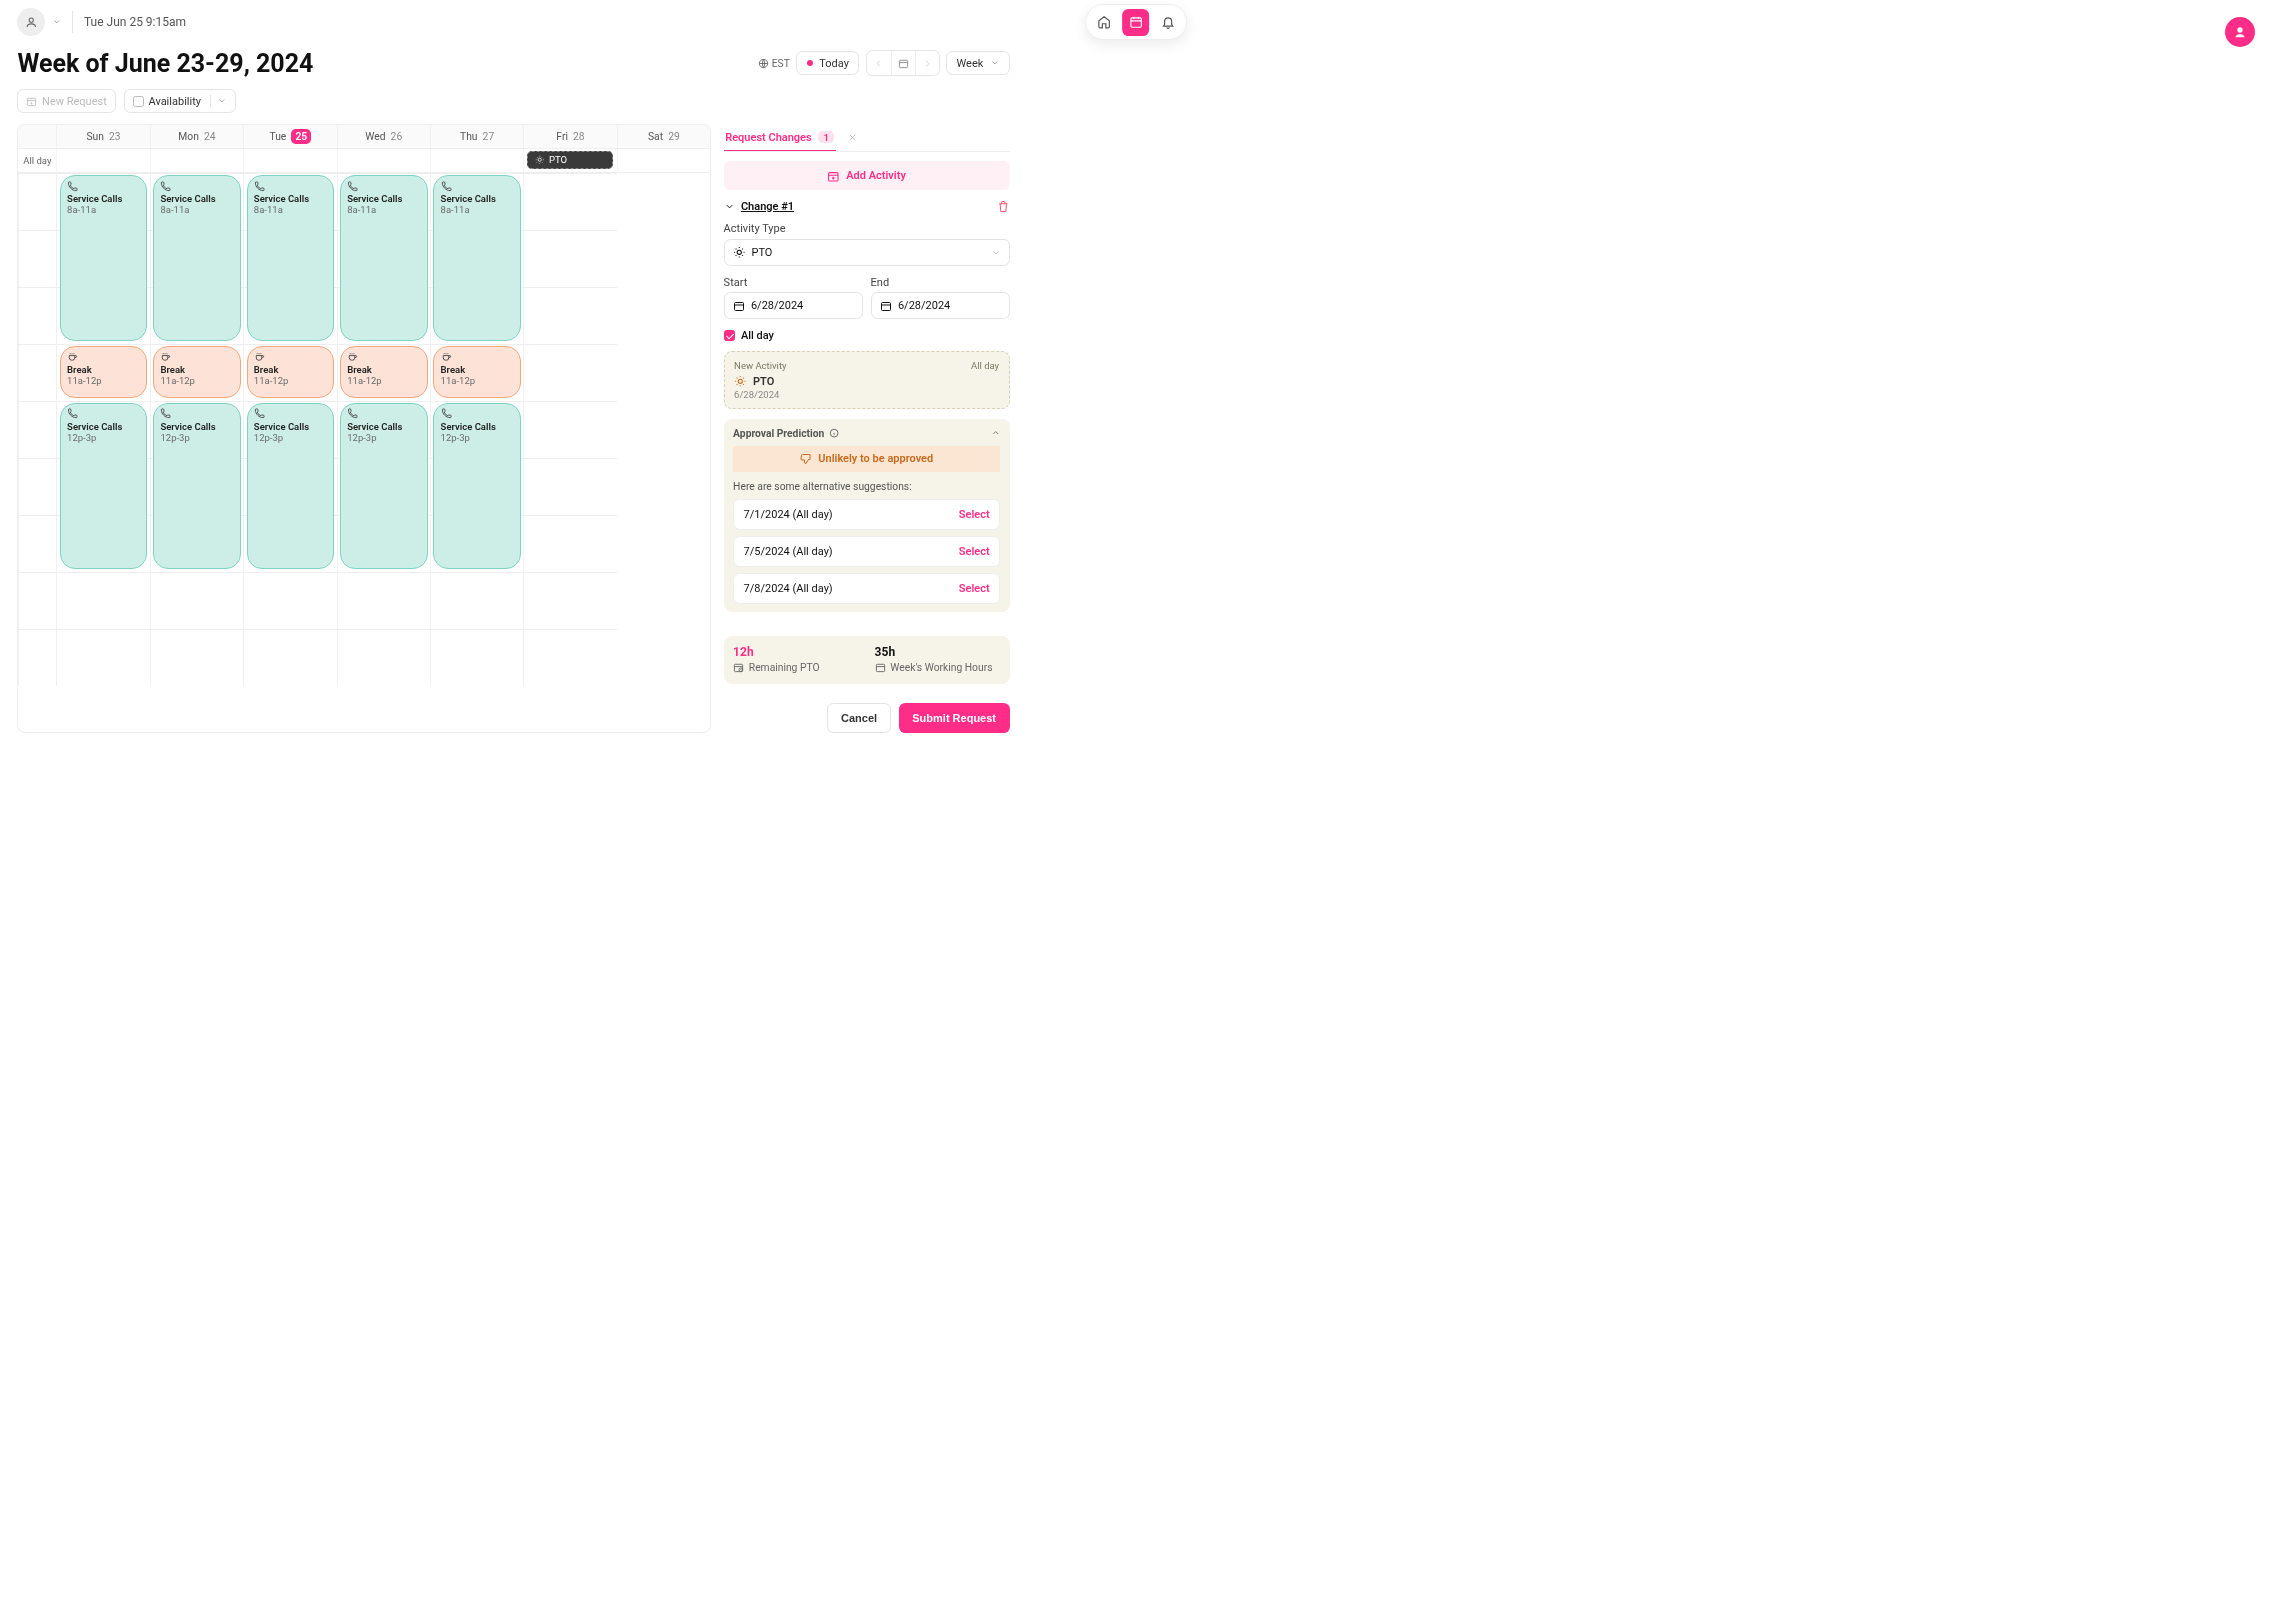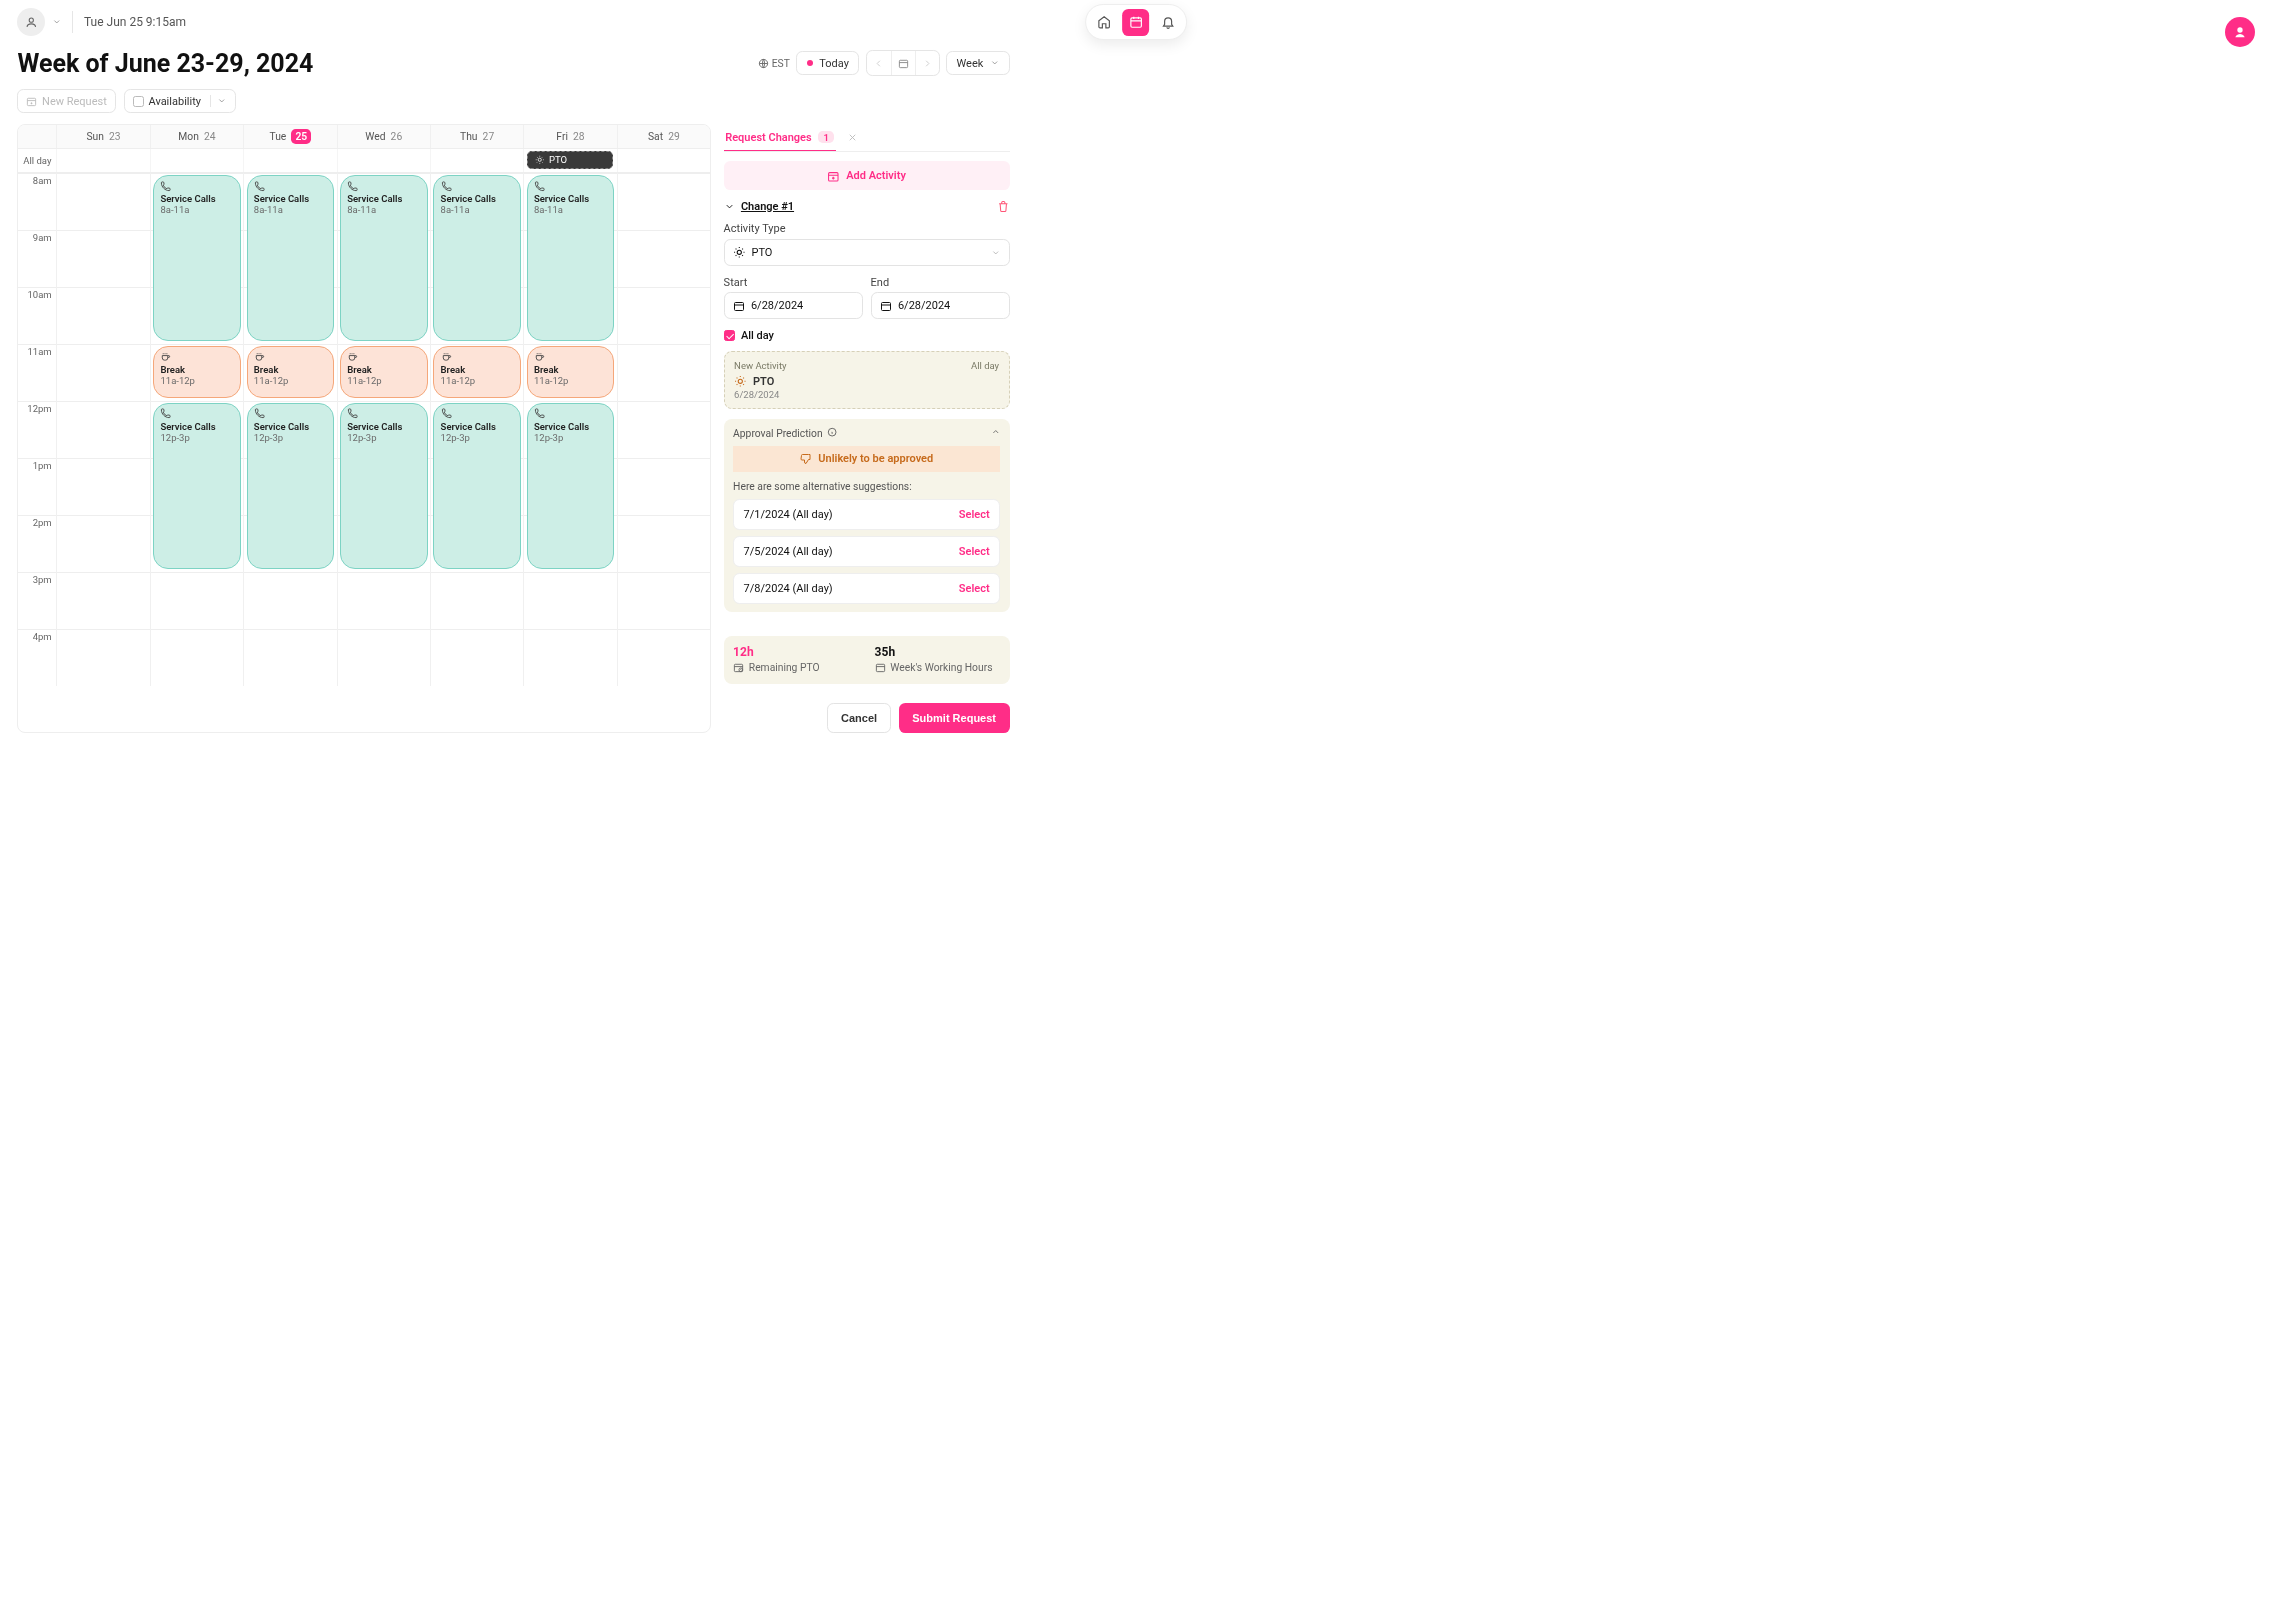--- a/index.html
+++ b/index.html
@@ -65,21 +65,21 @@
 .select .chev2 { margin-left: auto; color: #aaa; }
 .row2 { display: flex; gap: 8px; }
 .row2 > div { flex: 1; }
 .date-input { border: 0.8px solid #e3e3e3; border-radius: 6.3px; padding: 6.3px 8px; display: flex; align-items: center; gap: 6.3px; background: #fff; }
 .allday-ck { display: flex; align-items: center; gap: 6.3px; font-weight: 500; }
 .newact { border: 1.2px dashed #d6d0b8; background: #f6f4e8; border-radius: 8px; padding: 8px 9.5px; }
 .newact .nahead { display: flex; font-size: 9.5px; color: #7a7a66; }
 .newact .nabody { display: flex; align-items: center; gap: 6.3px; font-weight: 600; margin-top: 3.2px; color: #333; }
 .newact .nadate { font-size: 9.5px; color: #888; margin-top: 1.6px; }
 .approval { background: #f6f4e8; border-radius: 8px; padding: 8px 9.5px; }
-.approval .aphead { display: flex; gap: 4.7px; font-size: 10.3px; color: #555; }
+.approval .aphead { display: flex; align-items: center; gap: 4.7px; font-size: 10.3px; color: #555; font-weight: bold; }
 .approval .aphead .chev2 { margin-left: auto; }
 .warn { background: #fbe6d3; color: #c66a1b; border-radius: 0; padding: 6.3px; text-align: center; font-weight: 600; margin-top: 6.3px; display: flex; align-items: center; justify-content: center; gap: 6.3px; }
 .sugg-label { font-size: 10.3px; color: #555; margin-top: 8px; }
 .sugg { background: #fff; border: 0.8px solid #eee; border-radius: 6.3px; padding: 8px 9.5px; display: flex; align-items: center; margin-top: 6.3px; }
 .sugg .sel { margin-left: auto; color: #ff2d87; font-weight: 600; cursor: pointer; }
 .stats { background: #f6f4e8; border-radius: 8px; padding: 9.5px; display: flex; gap: 16px; margin-top: 14px; }
 .stat { flex: 1; }
 .stat .v { font-weight: 700; font-size: 12px; }
 .stat .v.pink { color: #ff2d87; }
 .stat .lab { font-size: 10.3px; color: #666; display: flex; align-items: center; gap: 4.7px; margin-top: 1.6px; }
@@ -224,31 +224,20 @@
       <svg width="9.5" height="9.5" viewBox="0 0 24 24" fill="none" stroke="currentColor" stroke-width="2">
               <circle cx="12" cy="12" r="4"></circle>
               <path d="M12 2v2M12 20v2M4 12H2M22 12h-2M5 5l1.5 1.5M17.5 17.5L19 19M5 19l1.5-1.5M17.5 6.5L19 5"></path>
             </svg>
       <span>PTO</span>
           </div>
         </div>
         <div class="allday-cell"></div>
       </div>
     <div class="cal-body" id="cal-body">
-        <div class="time-col">
-          <div class="time-slot">8am</div>
-          <div class="time-slot">9am</div>
-          <div class="time-slot">10am</div>
-          <div class="time-slot">11am</div>
-          <div class="time-slot">12pm</div>
-          <div class="time-slot">1pm</div>
-          <div class="time-slot">2pm</div>
-          <div class="time-slot">3pm</div>
-          <div class="time-slot">4pm</div>
-        </div>
         <div class="day-col">
           <div class="hour"></div>
           <div class="hour"></div>
           <div class="hour"></div>
           <div class="hour"></div>
           <div class="hour"></div>
           <div class="hour"></div>
           <div class="hour"></div>
           <div class="hour"></div>
           <div class="hour"></div>

